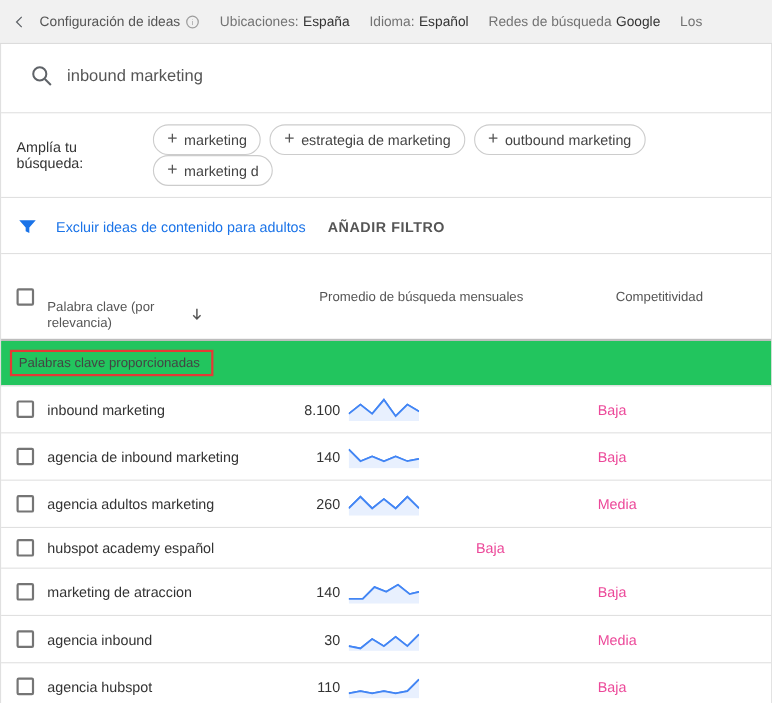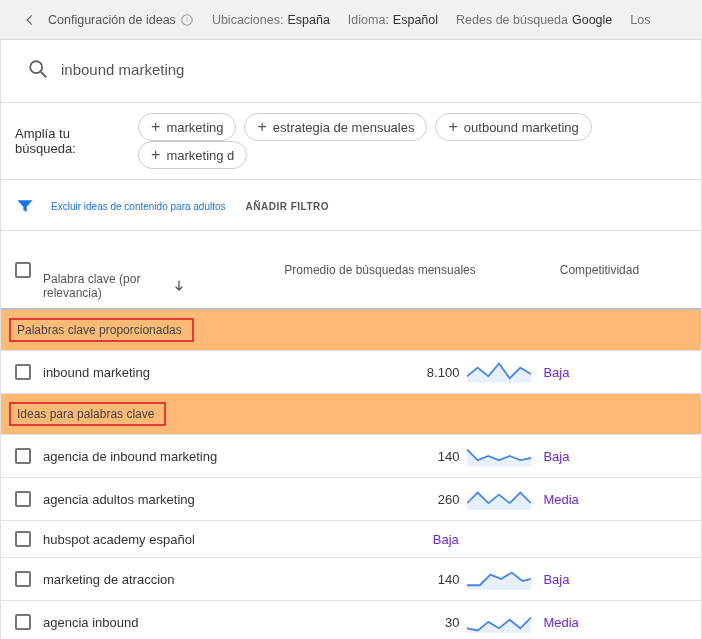--- a/index.html
+++ b/index.html
@@ -1,20 +1,20 @@
 <!DOCTYPE html>
 <html><head>
 <meta charset="utf-8">
 <style>
   * { box-sizing: border-box; margin: 0; padding: 0; }
   body { font-family: Arial, 'Helvetica Neue', sans-serif; font-size: 13px; color: #333; background: #fff; width: 702px; }
   
   .top-bar {
     display: flex; align-items: center; background: #f1f1f1;
-    border-bottom: 1px solid #dcdcdc; height: 40px; padding: 0 18px;
+    border-bottom: 1px solid #dcdcdc; height: 40px; padding: 0 6px;
     font-size: 12.5px; color: #555;
   }
   .back-arrow {
     width: 24px; height: 24px; display:flex; align-items:center; justify-content:center;
     margin-right: 6px; cursor: pointer;
   }
   .top-seg { margin-right: 18px; display:flex; align-items:center; }
   .top-seg .lbl { color:#737373; }
   .top-seg .val { color:#333; font-weight:500; margin-left:4px; }
   .info-icon { width:14px; height:14px; margin-left:4px; color:#9e9e9e; }
@@ -36,21 +36,21 @@
   .broaden .lbl { margin-right: 10px; }
   .chip {
     display:inline-flex; align-items:center; border:1px solid #ccc; border-radius:16px;
     padding: 5px 12px; margin-right:8px; font-size:13px; color:#444; background:#fff;
     white-space:nowrap;
   }
   .chip .plus { font-size:16px; color:#555; margin-right:6px; line-height:1; }
   
   .filter-row {
     display:flex; align-items:center; padding: 16px 14px 14px 14px; border-top:1px solid #e0e0e0;
-    font-size:10px;
+    font-size:13px;
   }
   .funnel { width:20px; height:20px; color:#1a73e8; margin-right:16px; }
   .exclude { color:#1a73e8; margin-right:20px; cursor:pointer; }
   .add-filter { color:#555; font-weight:600; letter-spacing:0.5px; margin-right:18px; cursor:pointer; }
   .ideas-count { color:#757575; }
   
   .table-head {
     display:flex; align-items:center; padding: 8px 14px 8px 14px;
     border-top:1px solid #e0e0e0; border-bottom:2px solid #bdbdbd;
     font-size:12px; color:#555;
@@ -59,36 +59,36 @@
   .col-kw { flex:1.15; display:flex; align-items:center;margin-top:33px; }
   .col-avg { flex:1.4; display:flex; align-items:center; justify-content:flex-end; padding-right:84px; }
   .col-comp { flex:0.75; }
   .sort-arrow { width:16px; height:16px; margin-left:8px; color:#555; }
   
   .checkbox {
     width:16px; height:16px; border:2px solid #757575; border-radius:2px;
   }
   
   .section-header {
-    background:#fdba74; border-bottom:1px solid #e0e0e0;
+    background:#22c55e; border-bottom:1px solid #e0e0e0;
     padding: 8px 0; font-size:12px; color:#444;
   }
   .red-box {
     display:inline-block; border:2px solid #e53935; padding:3px 10px 3px 6px;
     margin-left:8px;
   }
   
   .row {
     display:flex; align-items:center; padding: 10px 14px;
     border-bottom:1px solid #e0e0e0; font-size:13px;
   }
   .row .kw { flex:1.15; color:#333; }
-  .row .avg { flex:1.4; display:flex; align-items:center; justify-content:flex-end; padding-right:12px; }
+  .row .avg { flex:1.4; display:flex; align-items:center; padding-right:12px; }
   .row .avg .num { margin-right:8px; color:#333; text-align:right; min-width:46px; }
-  .row .comp { flex:0.75; color:#6d28d9; }
+  .row .comp { flex:0.75; color:#ec4899; }
   .spark { width:64px; height:22px; }
 </style>
 </head>
 <body>
 
 <div class="top-bar">
   <div class="back-arrow">
     <svg viewBox="0 0 24 24" width="14" height="14" fill="#5f6368">
         <path d="M15 4l-8 8 8 8" stroke="#5f6368" stroke-width="2" fill="none"></path>
       </svg>
@@ -127,21 +127,21 @@
     <input type="text" value="inbound marketing" style="">
   </div>
 
   <div class="broaden">
     <span class="lbl">Amplía tu búsqueda:</span>
     <span id="chips"><span class="chip">
           <span class="plus">+</span>
           <span>marketing</span>
         </span><span class="chip">
           <span class="plus">+</span>
-          <span>estrategia de mensuales</span>
+          <span>estrategia de marketing</span>
         </span><span class="chip">
           <span class="plus">+</span>
           <span>outbound marketing</span>
         </span><span class="chip">
           <span class="plus">+</span>
           <span>marketing d</span>
         </span></span>
   </div>
 
   <div class="filter-row">
@@ -156,21 +156,21 @@
     <div class="col-check">
         <div class="checkbox"></div>
       </div>
     <div class="col-kw">
       <span style="max-width:120px;">Palabra clave (por relevancia)</span>
       <svg class="sort-arrow" viewBox="0 0 24 24">
           <path d="M12 4v14M7 13l5 5 5-5" fill="none" stroke="#555" stroke-width="2"></path>
         </svg>
     </div>
     <div class="col-avg">
-        <span>Promedio de búsquedas mensuales</span>
+        <span>Promedio de búsqueda mensuales</span>
       </div>
     <div class="col-comp"><span>Competitividad</span></div>
   </div>
 
   <div class="section-header">
     <span class="red-box">Palabras clave proporcionadas</span>
   </div>
   <div id="rows-provided">
       <div class="row">
         <div class="col-check">
@@ -182,23 +182,20 @@
           <svg class="spark" viewBox="0 0 60 20">
             <polyline points="0,14 10,6 20,14 30,2 40,16 50,6 60,12" fill="none" stroke="#4285f4" stroke-width="1.5"></polyline>
             <polyline points="0,20 0,14 10,6 20,14 30,2 40,16 50,6 60,12 60,20" fill="#e8f0fe" stroke="none"></polyline>
             <polyline points="0,14 10,6 20,14 30,2 40,16 50,6 60,12" fill="none" stroke="#4285f4" stroke-width="1.5"></polyline>
           </svg>
         </div>
         <div class="comp">Baja</div>
       </div>
     </div>
 
-  <div class="section-header">
-    <span class="red-box">Ideas para palabras clave</span>
-  </div>
   <div id="rows-ideas">
       <div class="row">
         <div class="col-check">
           <div class="checkbox"></div>
         </div>
         <div class="kw">agencia de inbound marketing</div>
         <div class="avg">
           <span class="num">140</span>
           <svg class="spark" viewBox="0 0 60 20">
             <polyline points="0,4 10,14 20,10 30,14 40,10 50,14 60,12" fill="none" stroke="#4285f4" stroke-width="1.5"></polyline>

